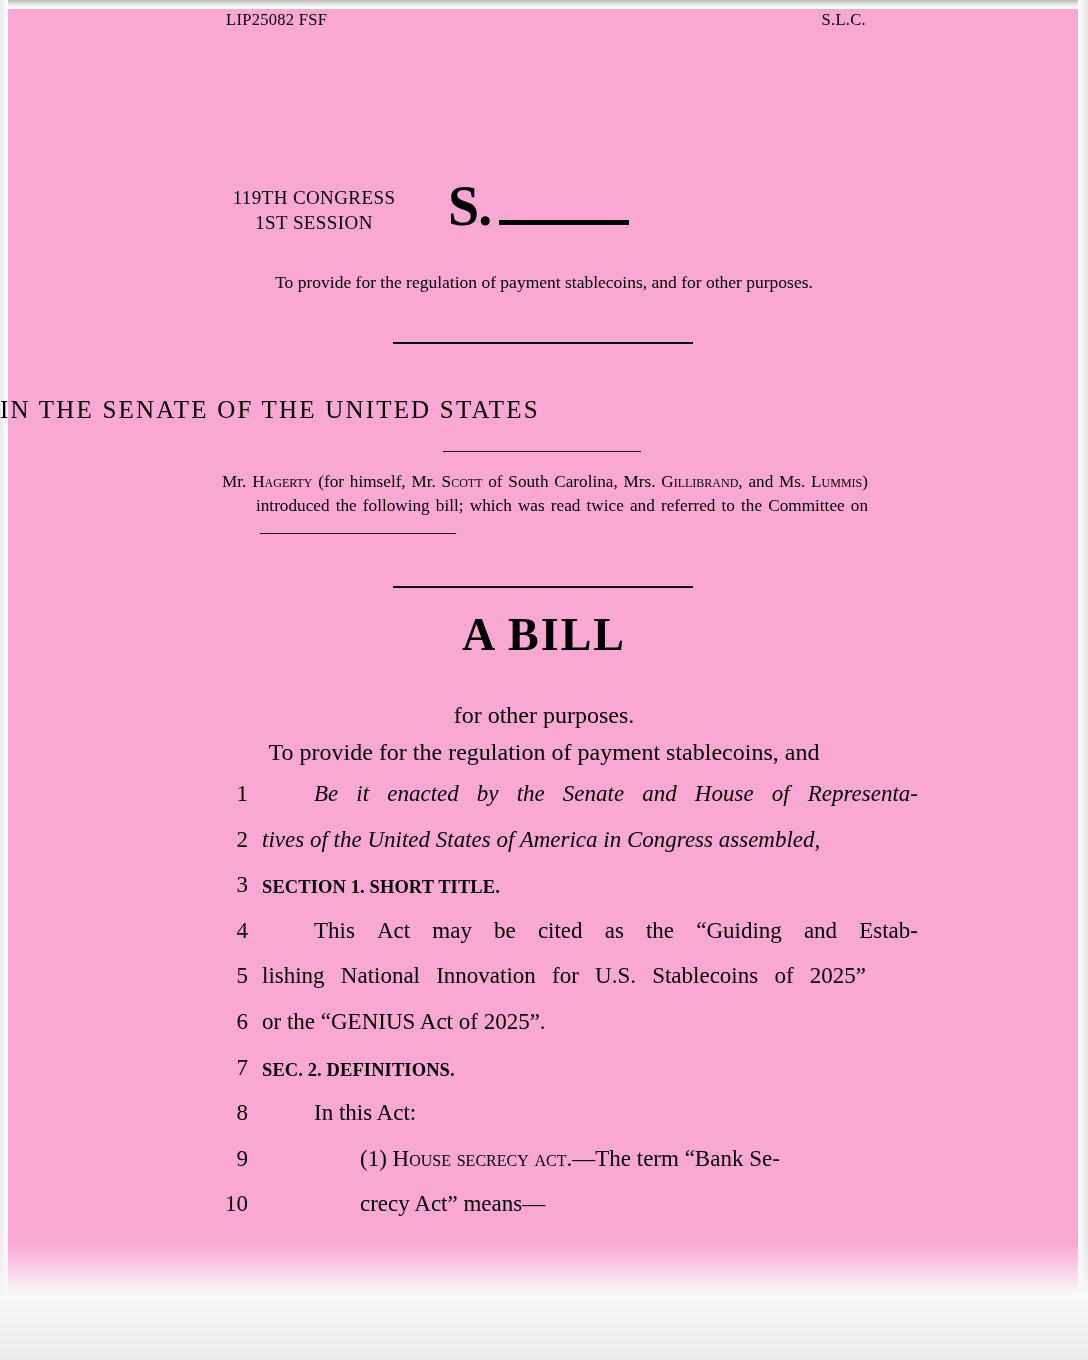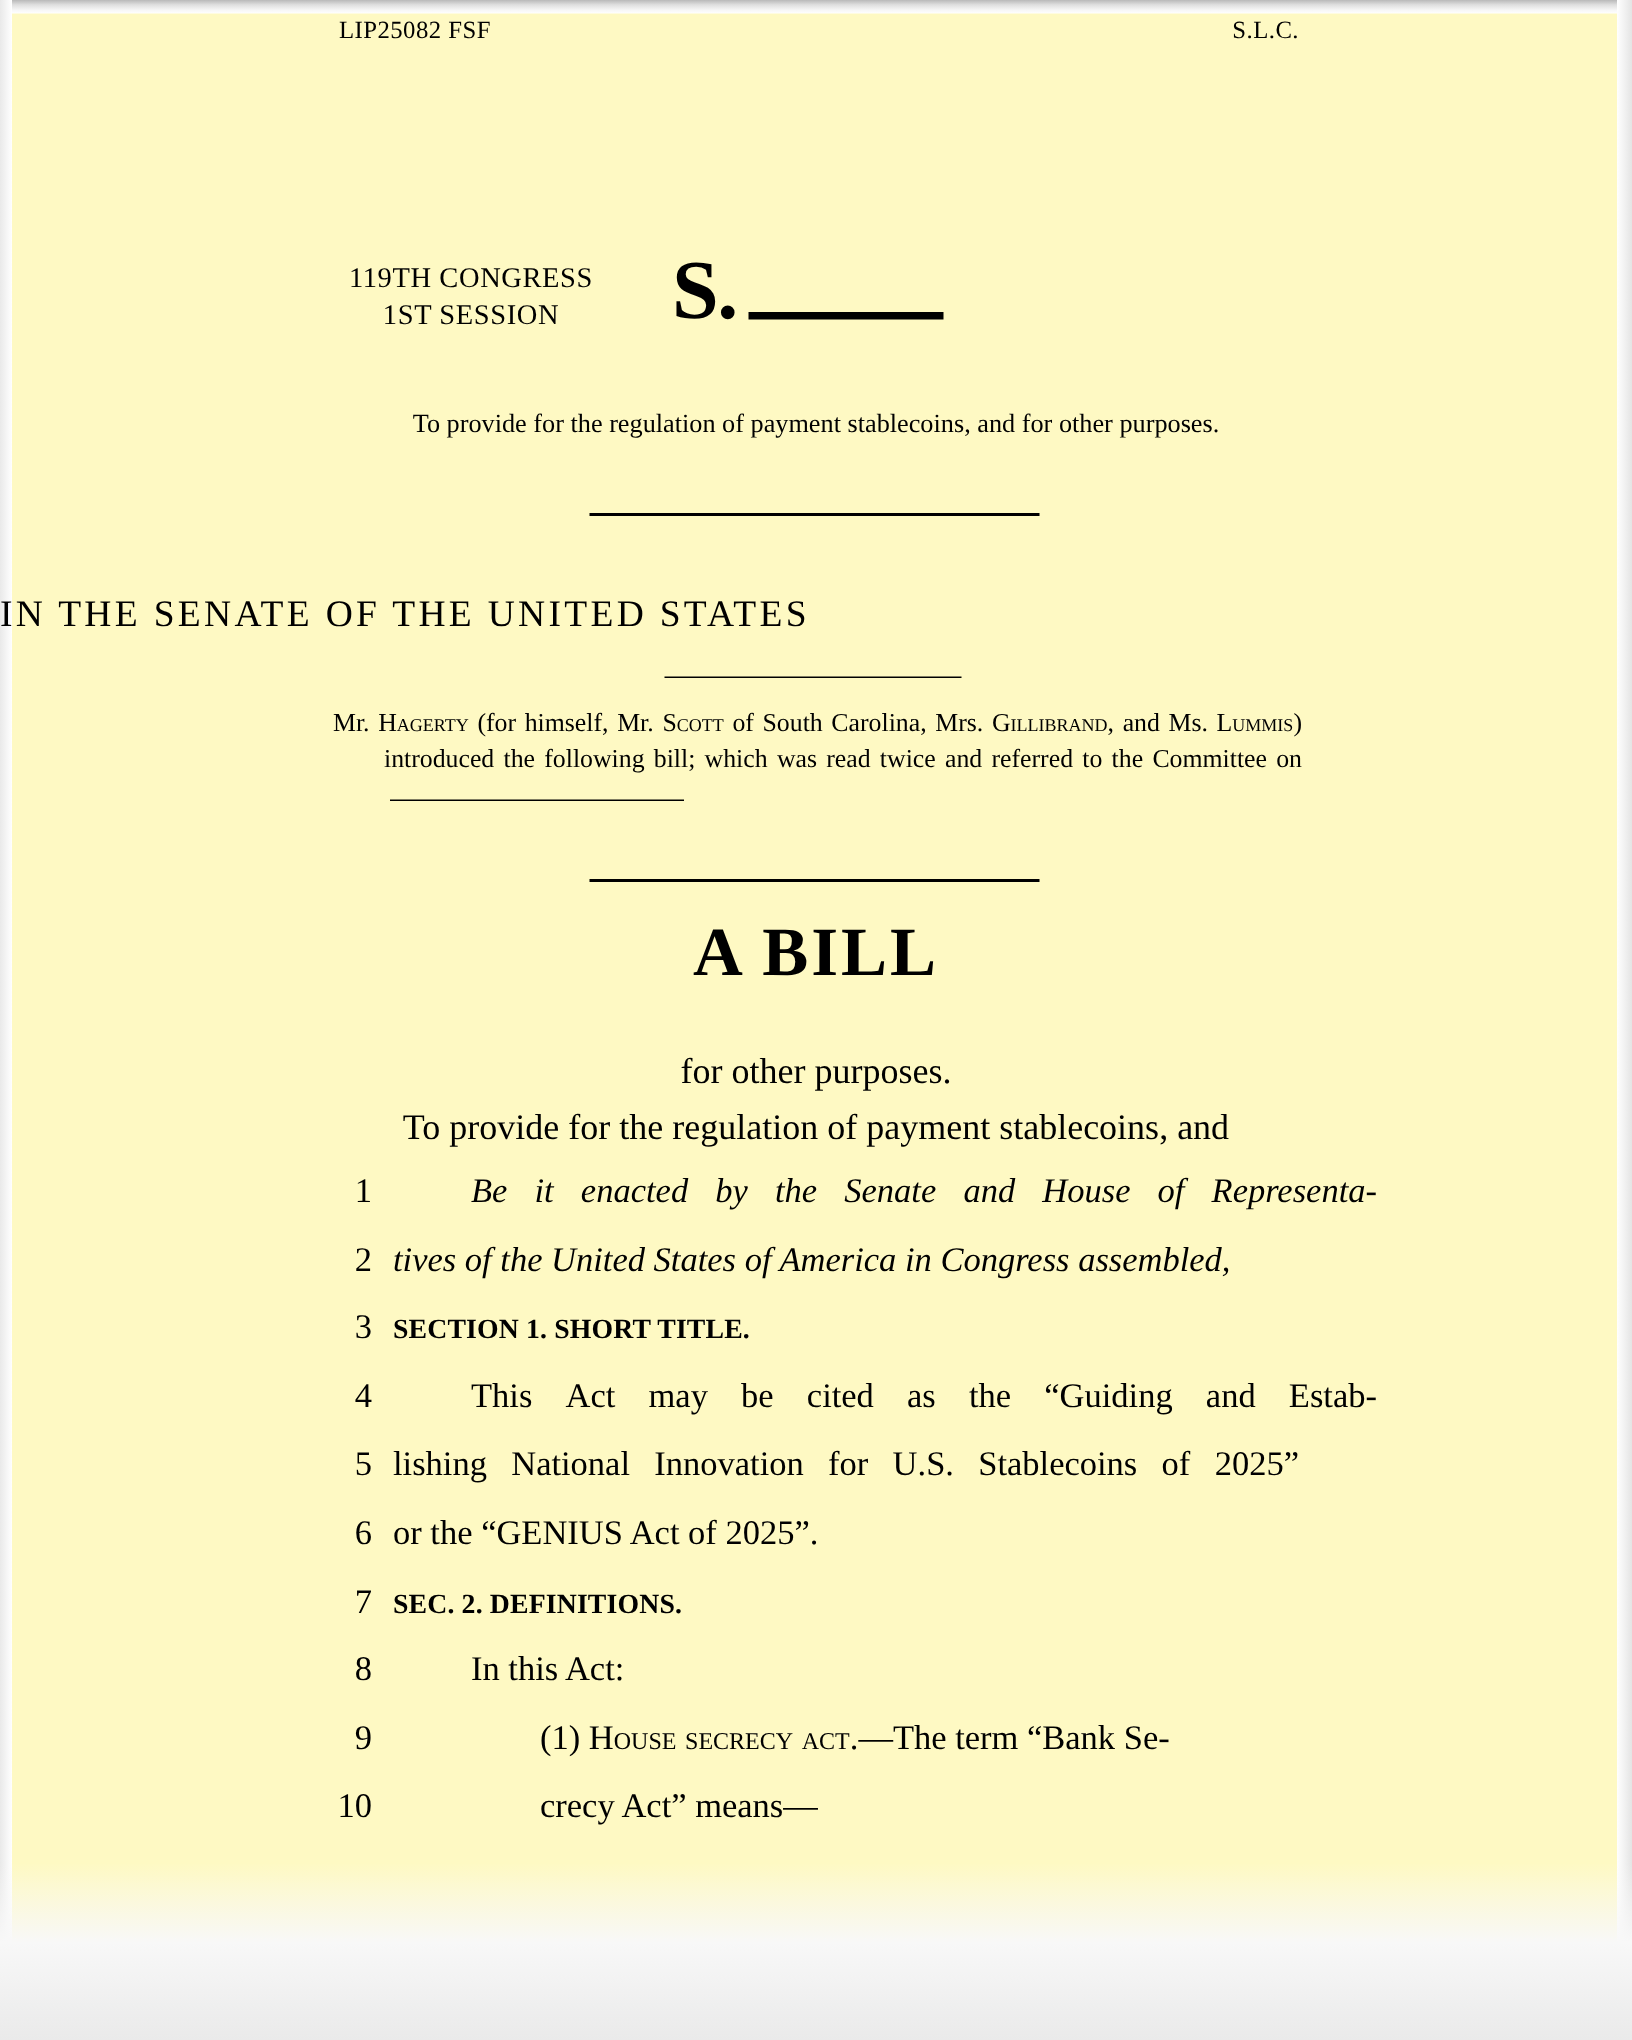--- a/index.html
+++ b/index.html
@@ -5,21 +5,21 @@
 <style>
   html, body {
     margin: 0;
     padding: 0;
     background: #ffffff;
   }
   .page {
     position: relative;
     width: 1088px;
     height: 1360px;
-    background: #fef9c3;
+    background: #f9a8d4;
     overflow: hidden;
     font-family: "Liberation Serif", "DejaVu Serif", serif;
     color: #000000;
   }
   
   .edge-top {
     position: absolute;
     top: 0; left: 0; right: 0;
     height: 9px;
     background: linear-gradient(to bottom, #b9b9b9 0%, #dedede 35%, #f7f7f7 75%, #ffffff 100%);
@@ -56,21 +56,21 @@
     display: flex;
     justify-content: space-between;
     align-items: baseline;
     font-size: 16.5px;
     letter-spacing: 0.3px;
   }
 
   
   .billhead {
     position: absolute;
-    top: 168px;
+    top: 180px;
     left: 218px;
     width: 640px;
     display: flex;
     align-items: flex-start;
   }
   .congress-block {
     width: 192px;
     text-align: center;
     padding-top: 6px;
     line-height: 1.30;

